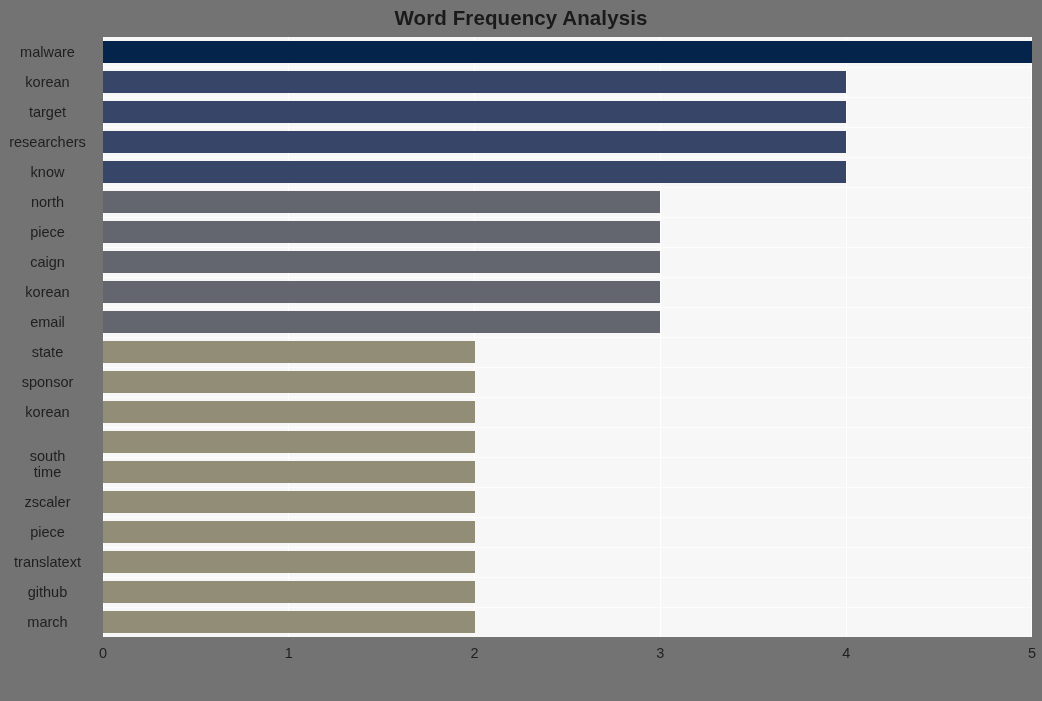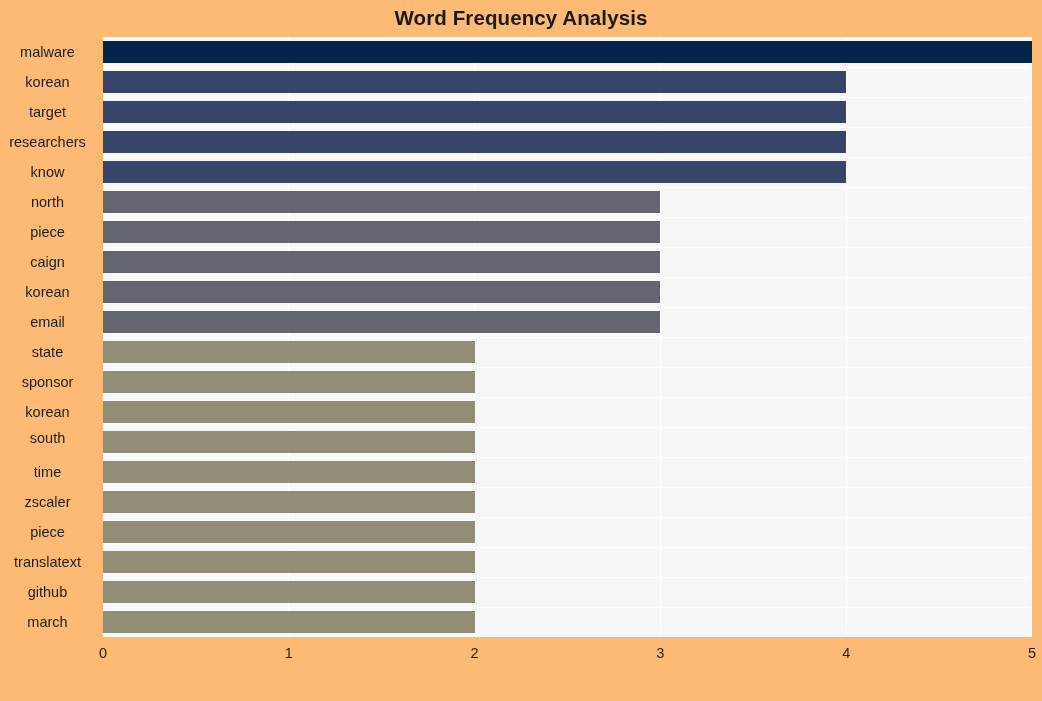--- a/index.html
+++ b/index.html
@@ -12,21 +12,21 @@
     height: 701px;
     font-family: "Liberation Sans", sans-serif;
     color: #262626;
     overflow: hidden;
   }
 
   #figure {
     position: relative;
     width: 1042px;
     height: 701px;
-    background: #fdba74;
+    background: #737373;
   }
 
   
   #chart-title {
     position: absolute;
     left: 0;
     top: 6px;
     width: 1042px;
     text-align: center;
     font-size: 20.5px;
@@ -128,21 +128,21 @@
       <div class="ylabel" style="top: 94px;">researchers</div>
       <div class="ylabel" style="top: 124px;">know</div>
       <div class="ylabel" style="top: 154px;">north</div>
       <div class="ylabel" style="top: 184px;">piece</div>
       <div class="ylabel" style="top: 214px;">caign</div>
       <div class="ylabel" style="top: 244px;">korean</div>
       <div class="ylabel" style="top: 274px;">email</div>
       <div class="ylabel" style="top: 304px;">state</div>
       <div class="ylabel" style="top: 334px;">sponsor</div>
       <div class="ylabel" style="top: 364px;">korean</div>
-      <div class="ylabel" style="top: 390px;">south</div>
+      <div class="ylabel" style="top: 408px;">south</div>
       <div class="ylabel" style="top: 424px;">time</div>
       <div class="ylabel" style="top: 454px;">zscaler</div>
       <div class="ylabel" style="top: 484px;">piece</div>
       <div class="ylabel" style="top: 514px;">translatext</div>
       <div class="ylabel" style="top: 544px;">github</div>
       <div class="ylabel" style="top: 574px;">march</div>
     </div>
 
   <div id="plot-area">
       <div class="rowline" style="top: 30px;"></div>

